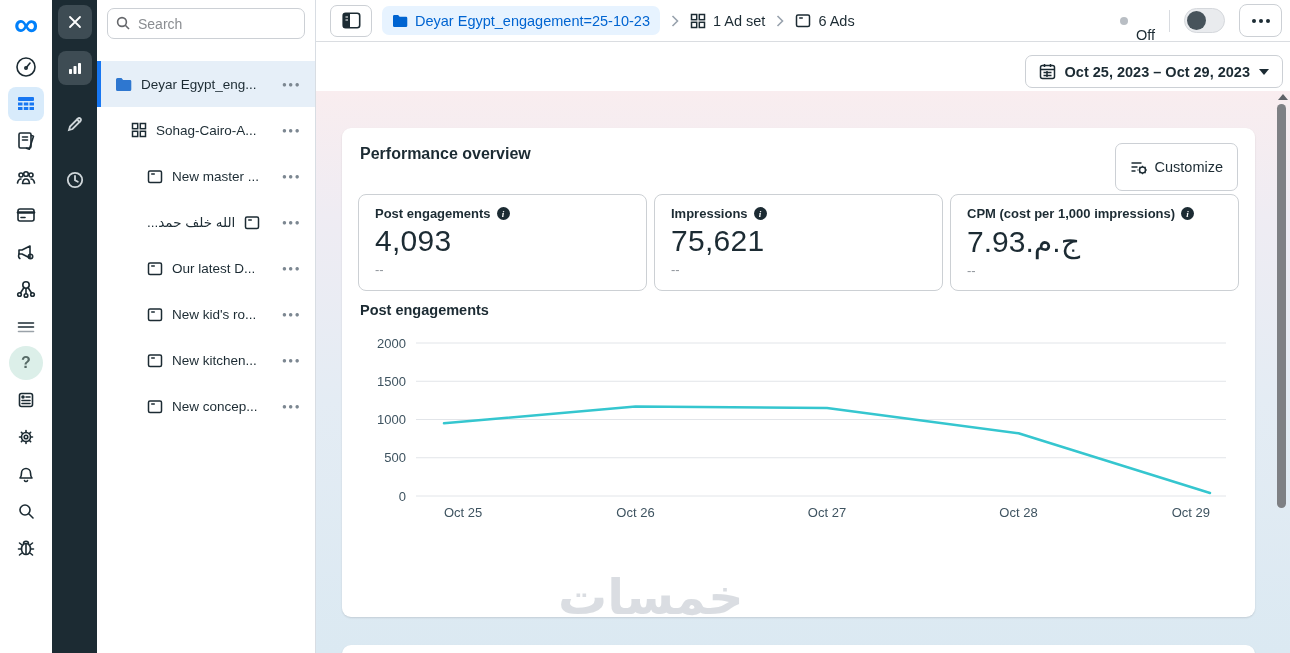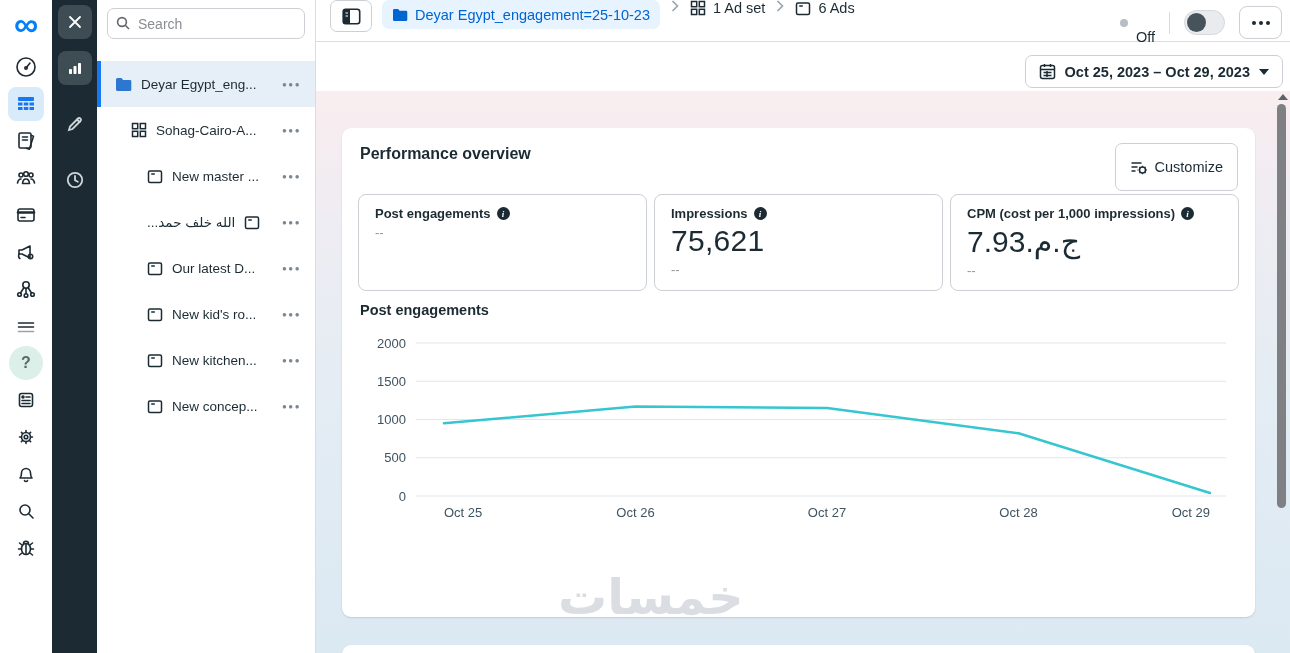--- a/index.html
+++ b/index.html
@@ -38,21 +38,21 @@
   .t-adset { padding-left:34px; }
   .t-ad { padding-left:50px; }
   .tlabel { white-space:nowrap; overflow:hidden; }
   .dots { margin-left:auto; padding-right:14px; color:#7c8791; font-size:8px; letter-spacing:1.5px; cursor:pointer; }
   .trow.rtl .tic { margin-right:0; margin-left:0; order:2; margin-right:0; margin-left:9px; }
   .trow.rtl .tlabel { order:1; }
   .trow.rtl .dots { order:3; }
 
   
   .main { position:absolute; left:316px; top:0; width:974px; height:653px; background:#fff; }
-  .topbar { height:42px; border-bottom:1px solid #dadde1; display:flex; align-items:flex-start; padding:0 8px 0 14px; background:#fff; }
+  .topbar { height:42px; border-bottom:1px solid #dadde1; display:flex; align-items:center; padding:0 8px 0 14px; background:#fff; }
   .collapse-btn { width:42px; height:32px; border:1px solid #ccd0d5; border-radius:7px; background:#fff; display:flex; align-items:center; justify-content:center; cursor:pointer; flex:none; }
   .crumb-pill { display:flex; align-items:center; gap:7px; background:#E7F3FF; border-radius:7px; height:29px; padding:0 10px; margin-left:10px; color:#0064D1; font-size:14.5px; cursor:pointer; white-space:nowrap; }
   .chev { margin:0 11px; display:flex; }
   .crumb-item { display:flex; align-items:center; gap:7px; font-size:14.5px; color:#1c2b33; cursor:pointer; white-space:nowrap; }
   .crumb-item svg { stroke:#1c2b33; fill:none; stroke-width:1.5; }
   .top-right { margin-left:auto; display:flex; align-items:center; }
   .off-dot { width:8px; height:8px; border-radius:50%; background:#b9bec4; margin-right:8px; }
   .off-label { font-size:14.5px;margin-top:29px; }
   .vdiv { width:1px; height:22px; background:#d8dbe0; margin:0 14px; }
   .toggle { width:41px; height:25px; border-radius:13px; background:#E9EBEE; border:1px solid #d5d8dc; position:relative; cursor:pointer; }
@@ -412,20 +412,21 @@
           </svg>
         <span>Customize</span>
       </div>
 
       <div class="metrics">
         <div class="mcard">
           <div class="mhead">
               <span>Post engagements</span>
               <span class="info-i">i</span>
             </div>
+          <div class="mval"><span>4,093</span><span dir="rtl"></span></div>
           <div class="msub">--</div>
         </div>
         <div class="mcard">
           <div class="mhead">
               <span>Impressions</span>
               <span class="info-i">i</span>
             </div>
           <div class="mval"><span>75,621</span><span dir="rtl"></span></div>
           <div class="msub">--</div>
         </div>

